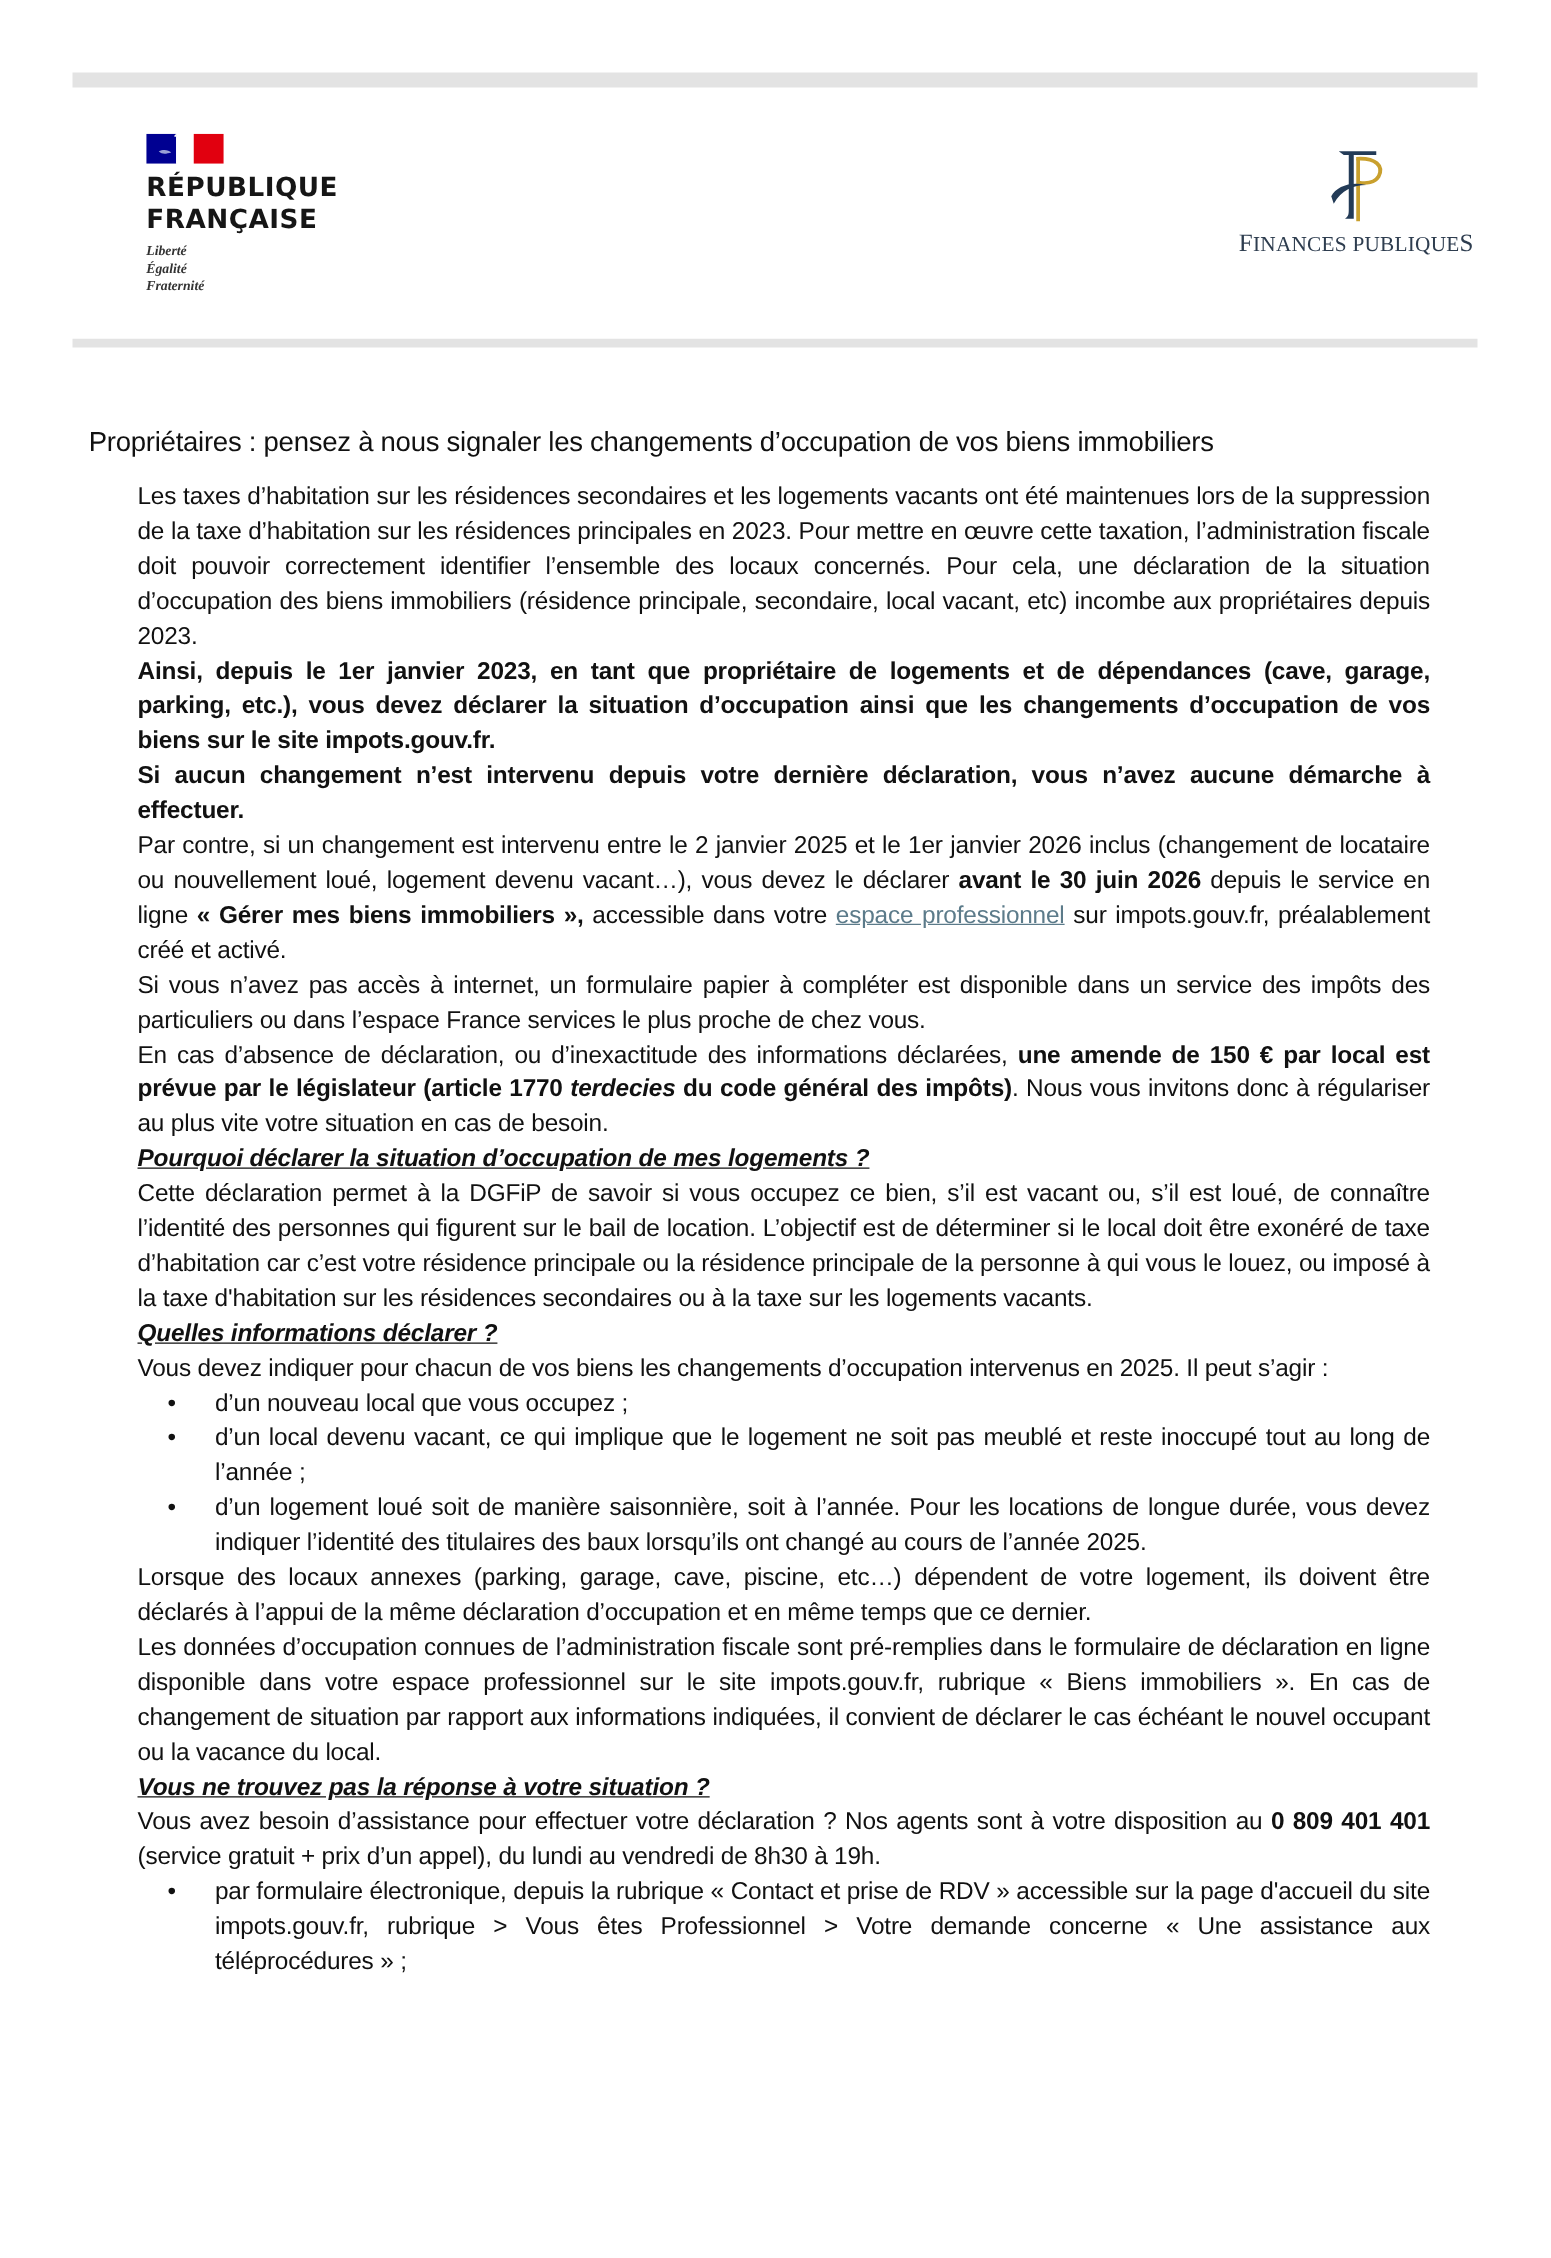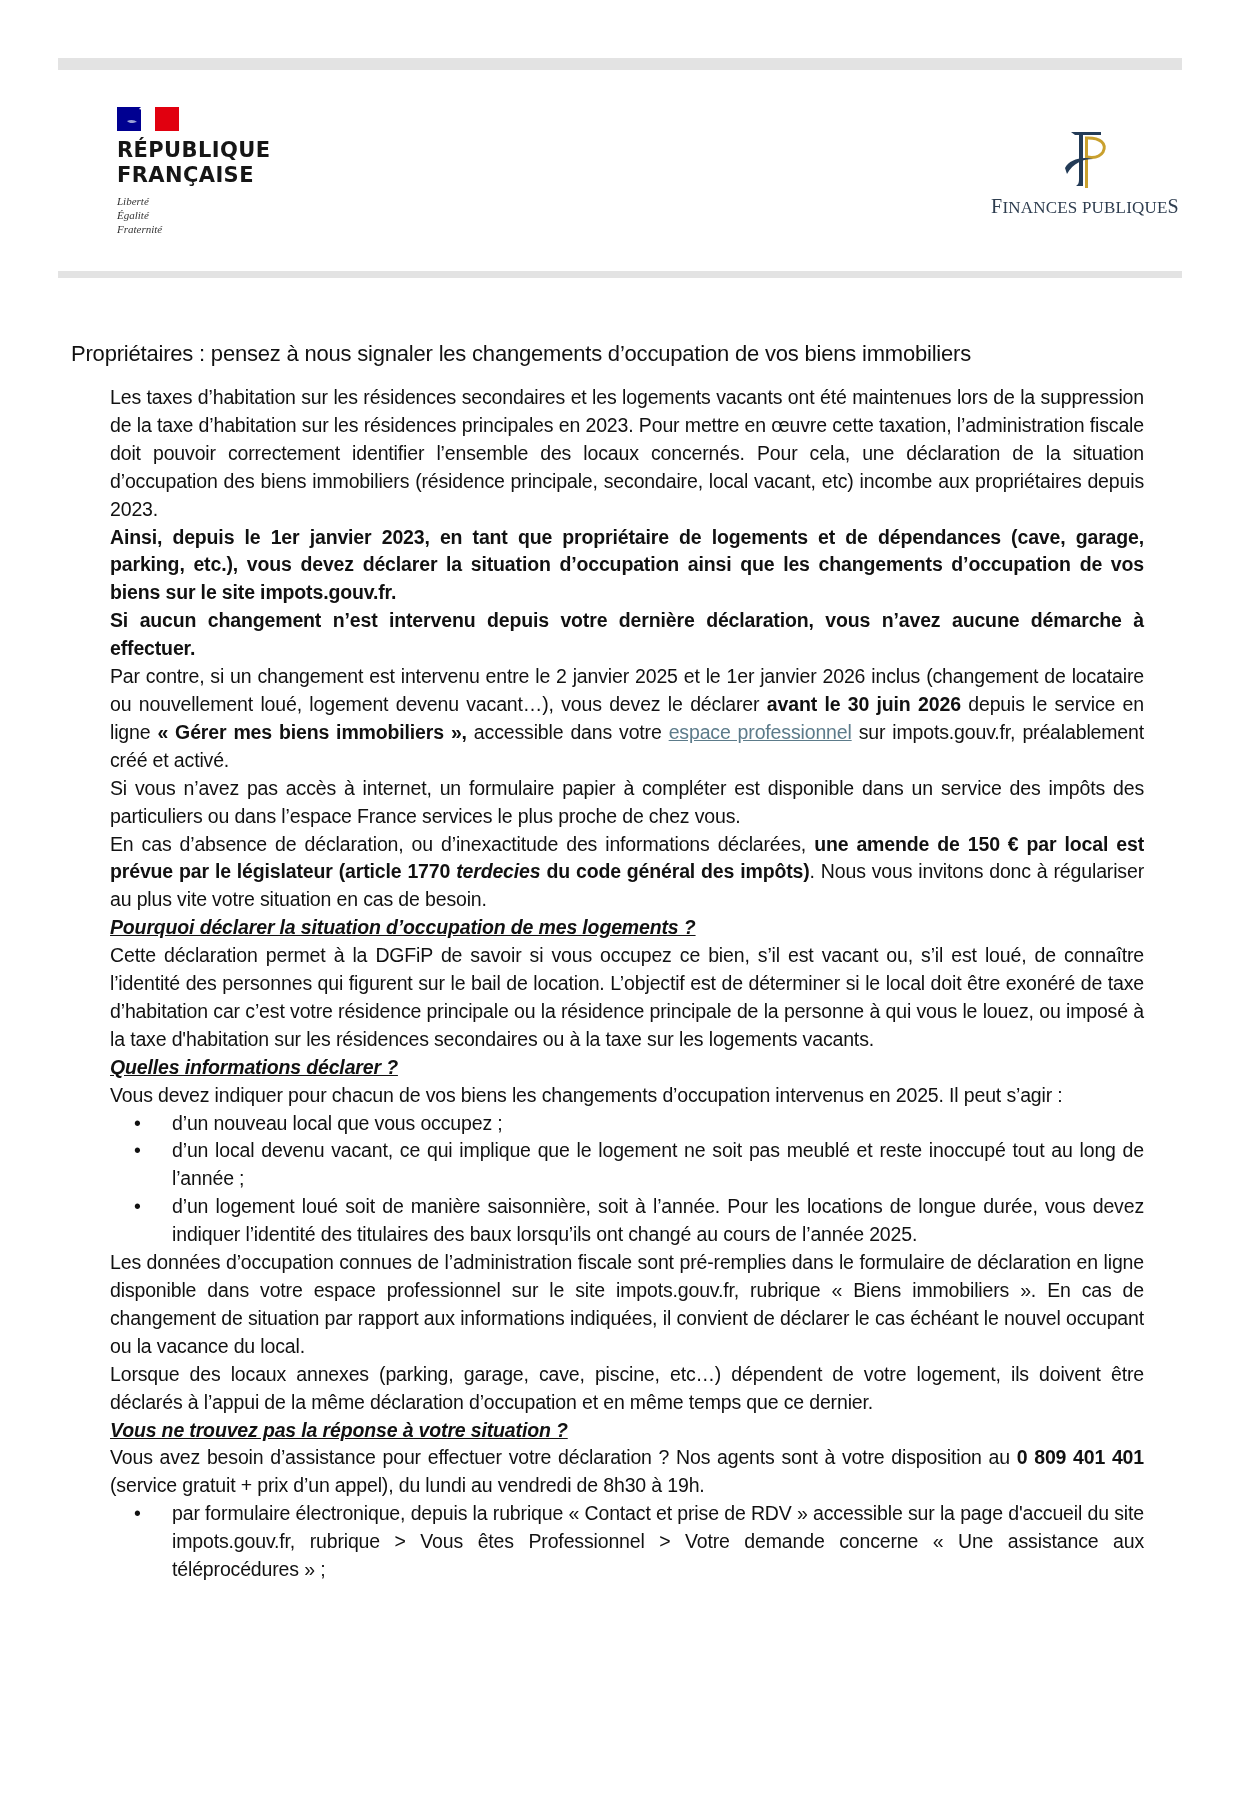--- a/index.html
+++ b/index.html
@@ -7,23 +7,23 @@
          font-family: "Liberation Sans", sans-serif; color: #111; }
   .bar { position: absolute; background: #e3e3e3; }
   .bar.top { left: 58px; top: 58px; width: 1124px; height: 12px; }
   .bar.bottom { left: 58px; top: 271px; width: 1124px; height: 7px; }
 
   .rf-logo { position: absolute; left: 104px; top: 107px; width: 170px; margin-left: 13px; }
   .rf-flag { width: 62px; height: 24px; display: block; }
   .rf-name { margin-top: 7px; font-family: "DejaVu Sans", sans-serif; font-weight: bold;
              font-size: 21px; line-height: 25px; letter-spacing: 0.4px; color: #161616; }
   .rf-motto { margin-top: 6px; font-family: "Liberation Serif", serif; font-style: italic;
-              font-size: 11px; line-height: 14px; color: #333; }
+              font-size: 11px; line-height: 14px; color: #333; font-weight: bold; }
 
-  .fp-logo { position: absolute; left: 990px; top: 128px; width: 190px; text-align: center; }
+  .fp-logo { position: absolute; left: 990px; top: 117px; width: 190px; text-align: center; }
   .fp-mark { width: 48px; height: 62px; display: block; margin: 0 auto; }
   .fp-name { margin-top: 5px; font-family: "Liberation Serif", serif; font-size: 17px;
              letter-spacing: 0.2px; color: #2e3d4f; white-space: nowrap; }
   .fp-name .big { font-size: 20px; }
 
   .doc-title { position: absolute; left: 71px; top: 341px; font-size: 22px;
                letter-spacing: -0.2px; color: #111; white-space: nowrap; text-align: right; }
 
   .body { position: absolute; left: 110px; top: 384px; width: 1034px;
           font-size: 19.5px; line-height: 27.9px; letter-spacing: -0.15px; }
@@ -85,21 +85,21 @@
   <p class="heading">Pourquoi déclarer la situation d’occupation de mes logements ?</p>
   <p>Cette déclaration permet à la DGFiP de savoir si vous occupez ce bien, s’il est vacant ou, s’il est loué, de connaître l’identité des personnes qui figurent sur le bail de location. L’objectif est de déterminer si le local doit être exonéré de taxe d’habitation car c’est votre résidence principale ou la résidence principale de la personne à qui vous le louez, ou imposé à la taxe d'habitation sur les résidences secondaires ou à la taxe sur les logements vacants.</p>
 
   <p class="heading">Quelles informations déclarer ?</p>
   <p>Vous devez indiquer pour chacun de vos biens les changements d’occupation intervenus en 2025. Il peut s’agir :</p>
   <ul class="bullets">
     <li><span class="dot">•</span><span>d’un nouveau local que vous occupez ;</span></li>
     <li><span class="dot">•</span><span>d’un local devenu vacant, ce qui implique que le logement ne soit pas meublé et reste inoccupé tout au long de l’année ;</span></li>
     <li><span class="dot">•</span><span>d’un logement loué soit de manière saisonnière, soit à l’année. Pour les locations de longue durée, vous devez indiquer l’identité des titulaires des baux lorsqu’ils ont changé au cours de l’année 2025.</span></li>
   </ul>
+  <p>Lorsque des locaux annexes (parking, garage, cave, piscine, etc…) dépendent de votre logement, ils doivent être déclarés à l’appui de la même déclaration d’occupation et en même temps que ce dernier.</p>
   <p>Les données d’occupation connues de l’administration fiscale sont pré-remplies dans le formulaire de déclaration en ligne disponible dans votre espace professionnel sur le site impots.gouv.fr, rubrique « Biens immobiliers ». En cas de changement de situation par rapport aux informations indiquées, il convient de déclarer le cas échéant le nouvel occupant ou la vacance du local.</p>
-  <p>Lorsque des locaux annexes (parking, garage, cave, piscine, etc…) dépendent de votre logement, ils doivent être déclarés à l’appui de la même déclaration d’occupation et en même temps que ce dernier.</p>
 
   <p class="heading">Vous ne trouvez pas la réponse à votre situation ?</p>
   <p><span>Vous avez besoin d’assistance pour effectuer votre déclaration ? Nos agents sont à votre disposition au </span><b>0 809 401 401</b><span> (service gratuit + prix d’un appel), du lundi au vendredi de 8h30 à 19h.</span></p>
   <ul class="bullets">
     <li><span class="dot">•</span><span>par formulaire électronique, depuis la rubrique « Contact et prise de RDV » accessible sur la page d'accueil du site impots.gouv.fr, rubrique &gt; Vous êtes Professionnel &gt; Votre demande concerne « Une assistance aux téléprocédures » ;</span></li>
   </ul>
 </div>
 
 </body></html>

